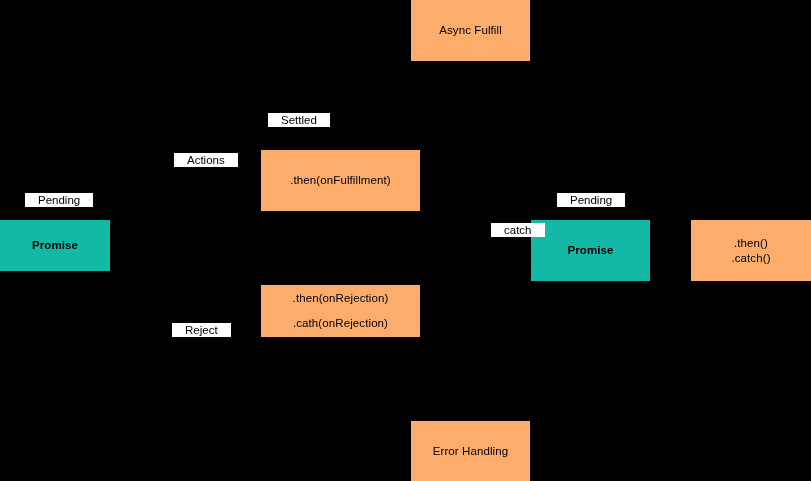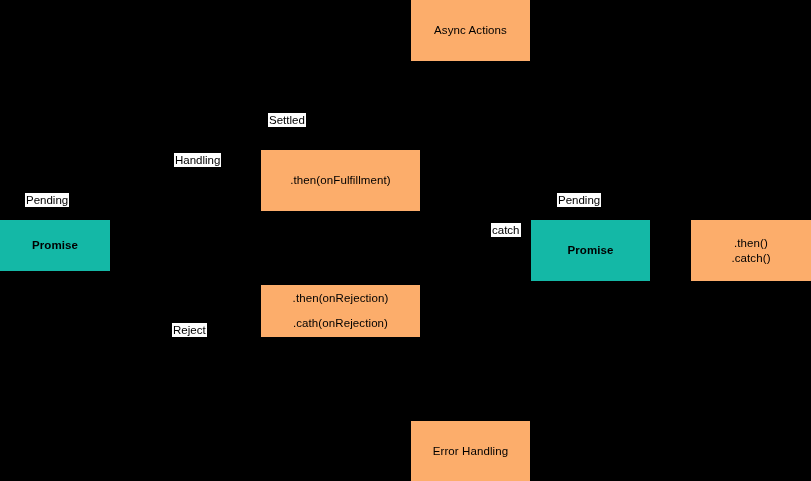--- a/index.html
+++ b/index.html
@@ -30,21 +30,21 @@
   }
   .node.orange { background: #FCAD6B; }
   .node.blue   { background: #14b8a6; font-weight: bold; }
 
   .edge-label {
     position: absolute;
     background: #FFFFFF;
     color: #000000;
     font-size: 11.5px;
     line-height: 14px;
-    padding: 0 1px;
+    padding: 0 13px;
     white-space: nowrap;
   }
 
   .edge {
     position: absolute;
     background: #000000;
   }
 </style>
 </head>
 <body>
@@ -61,21 +61,21 @@
   <div class="edge" style="left:420px; top:180px; width:70px; height:1px;"></div>
   <div class="edge" style="left:490px; top:180px; width:1px; height:70px;"></div>
   <div class="edge" style="left:490px; top:250px; width:41px; height:1px;"></div>
   <div class="edge" style="left:420px; top:313px; width:70px; height:1px;"></div>
   <div class="edge" style="left:490px; top:250px; width:1px; height:64px;"></div>
   <div class="edge" style="left:650px; top:250px; width:41px; height:1px;"></div>
   <div class="edge" style="left:340px; top:341px; width:1px; height:110px;"></div>
   <div class="edge" style="left:340px; top:451px; width:71px; height:1px;"></div>
 
   <div class="node orange" style="left:411px; top:0px; width:119px; height:61px;">
-    <span>Async Actions</span>
+    <span>Async Fulfill</span>
   </div>
 
   <div class="node blue" style="left:0px; top:220px; width:110px; height:51px;">
     <span>Promise</span>
   </div>
 
   <div class="node orange" style="left:261px; top:150px; width:159px; height:61px;">
     <span>.then(onFulfillment)</span>
   </div>
 
@@ -91,19 +91,19 @@
   <div class="node orange" style="left:691px; top:220px; width:120px; height:61px;">
     <span>.then()
 .catch()</span>
   </div>
 
   <div class="node orange" style="left:411px; top:421px; width:119px; height:60px;">
     <span>Error Handling</span>
   </div>
 
   <div class="edge-label" style="left:25px; top:193px;">Pending</div>
-  <div class="edge-label" style="left:174px; top:153px;">Handling</div>
+  <div class="edge-label" style="left:174px; top:153px;">Actions</div>
   <div class="edge-label" style="left:268px; top:113px;">Settled</div>
   <div class="edge-label" style="left:172px; top:323px;">Reject</div>
   <div class="edge-label" style="left:491px; top:223px;">catch</div>
   <div class="edge-label" style="left:557px; top:193px;">Pending</div>
 
 </div>
 
 </body></html>

